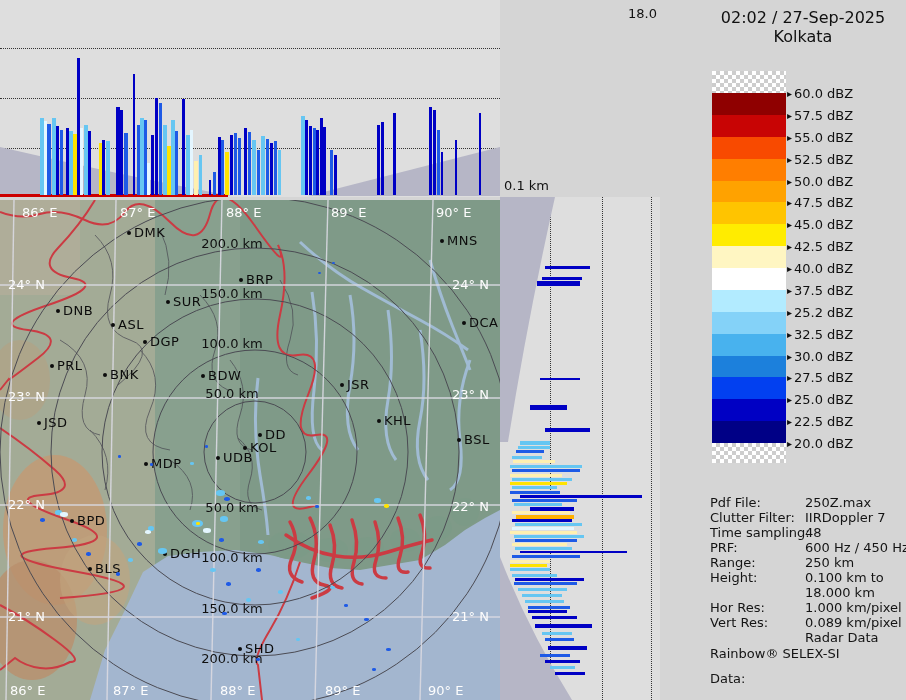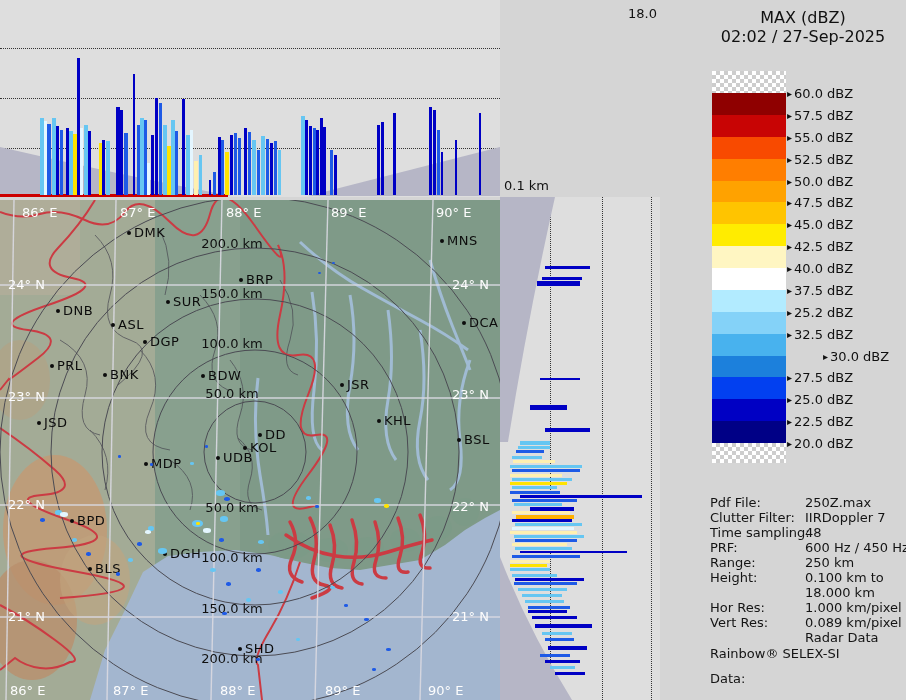--- a/index.html
+++ b/index.html
@@ -399,22 +399,22 @@
       <div class="echo" style="left: 60px; top: 312px; width: 8px; height: 5px; background: rgb(228, 246, 255);"></div>
       <div class="echo" style="left: 150px; top: 263px; width: 3px; height: 3px; background: rgb(30, 90, 230);"></div>
       <div class="echo" style="left: 332px; top: 62px; width: 3px; height: 2px; background: rgb(30, 90, 230);"></div>
       <div class="echo" style="left: 318px; top: 72px; width: 3px; height: 2px; background: rgb(30, 90, 230);"></div>
     </div>
 </div>
 
 <div id="right-panel" class="abs"></div>
 
 <div id="title-block">
-  <div>MAX (dBZ)</div>
   <div>02:02 / 27-Sep-2025</div>
+  <div>Kolkata</div>
 </div>
 
 <div id="legend">
     <div class="legend-swatch checker" style="top: 71px; height: 22px;"></div>
     <div class="legend-swatch" style="top: 93px; height: 21.875px; background: rgb(143, 0, 0);"></div>
     <div class="legend-swatch" style="top: 114.875px; height: 21.875px; background: rgb(200, 4, 4);"></div>
     <div class="legend-swatch" style="top: 136.75px; height: 21.875px; background: rgb(248, 74, 0);"></div>
     <div class="legend-swatch" style="top: 158.625px; height: 21.875px; background: rgb(255, 126, 0);"></div>
     <div class="legend-swatch" style="top: 180.5px; height: 21.875px; background: rgb(255, 162, 0);"></div>
     <div class="legend-swatch" style="top: 202.375px; height: 21.875px; background: rgb(255, 196, 0);"></div>
@@ -434,21 +434,21 @@
     <div class="legend-row" style="top: 129.75px;"><span class="arrow">▸</span><span>55.0 dBZ</span></div>
     <div class="legend-row" style="top: 151.625px;"><span class="arrow">▸</span><span>52.5 dBZ</span></div>
     <div class="legend-row" style="top: 173.5px;"><span class="arrow">▸</span><span>50.0 dBZ</span></div>
     <div class="legend-row" style="top: 195.375px;"><span class="arrow">▸</span><span>47.5 dBZ</span></div>
     <div class="legend-row" style="top: 217.25px;"><span class="arrow">▸</span><span>45.0 dBZ</span></div>
     <div class="legend-row" style="top: 239.125px;"><span class="arrow">▸</span><span>42.5 dBZ</span></div>
     <div class="legend-row" style="top: 261px;"><span class="arrow">▸</span><span>40.0 dBZ</span></div>
     <div class="legend-row" style="top: 282.875px;"><span class="arrow">▸</span><span>37.5 dBZ</span></div>
     <div class="legend-row" style="top: 304.75px;"><span class="arrow">▸</span><span>25.2 dBZ</span></div>
     <div class="legend-row" style="top: 326.625px;"><span class="arrow">▸</span><span>32.5 dBZ</span></div>
-    <div class="legend-row" style="top: 348.5px; padding-left: 36px;"><span class="arrow">▸</span><span>30.0 dBZ</span></div>
+    <div class="legend-row" style="top: 348.5px;"><span class="arrow">▸</span><span>30.0 dBZ</span></div>
     <div class="legend-row" style="top: 370.375px;"><span class="arrow">▸</span><span>27.5 dBZ</span></div>
     <div class="legend-row" style="top: 392.25px;"><span class="arrow">▸</span><span>25.0 dBZ</span></div>
     <div class="legend-row" style="top: 414.125px;"><span class="arrow">▸</span><span>22.5 dBZ</span></div>
     <div class="legend-row" style="top: 436px;"><span class="arrow">▸</span><span>20.0 dBZ</span></div>
   </div>
 <div id="metadata">
     <div class="meta-label" style="top: 495px;">Pdf File:</div>
     <div class="meta-value" style="top: 495px;">250Z.max</div>
     <div class="meta-label" style="top: 510px;">Clutter Filter:</div>
     <div class="meta-value" style="top: 510px;">IIRDoppler 7</div>

